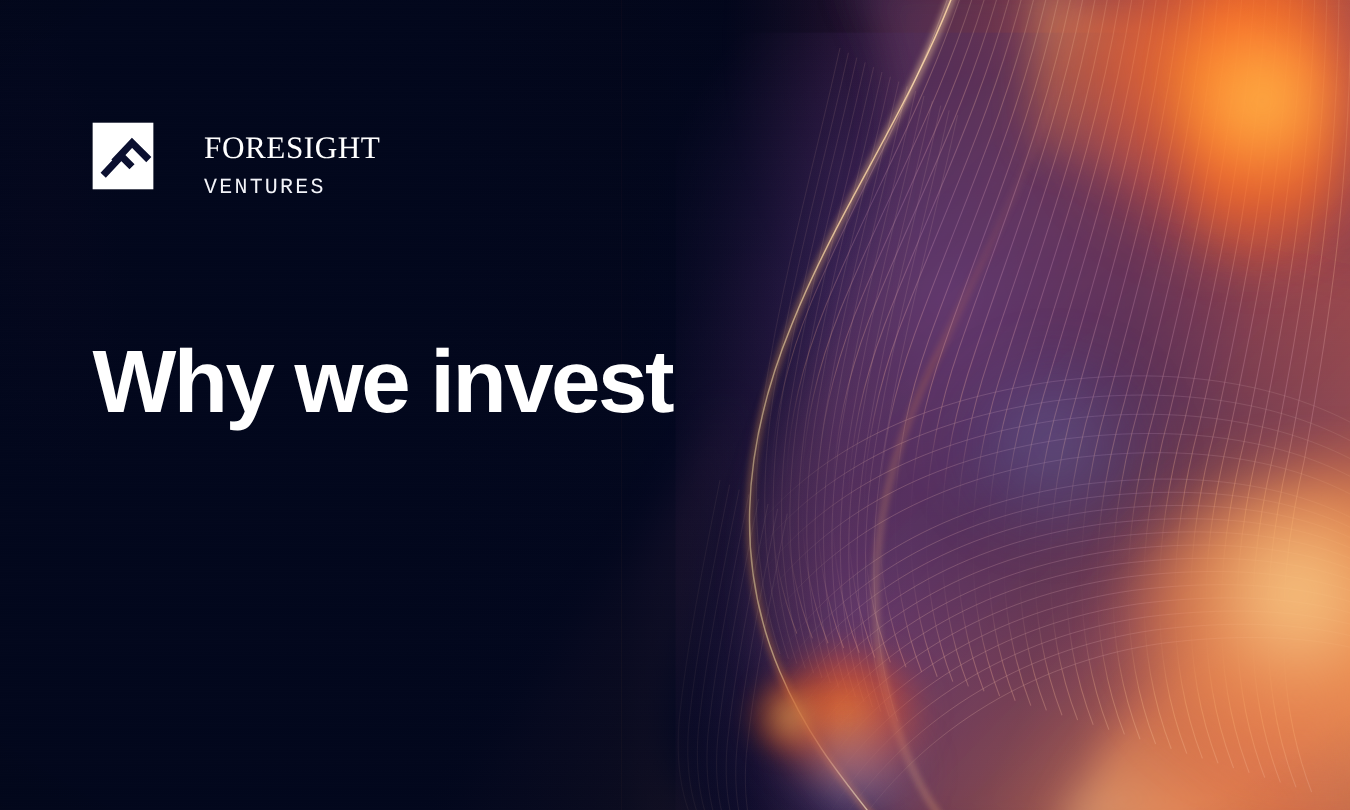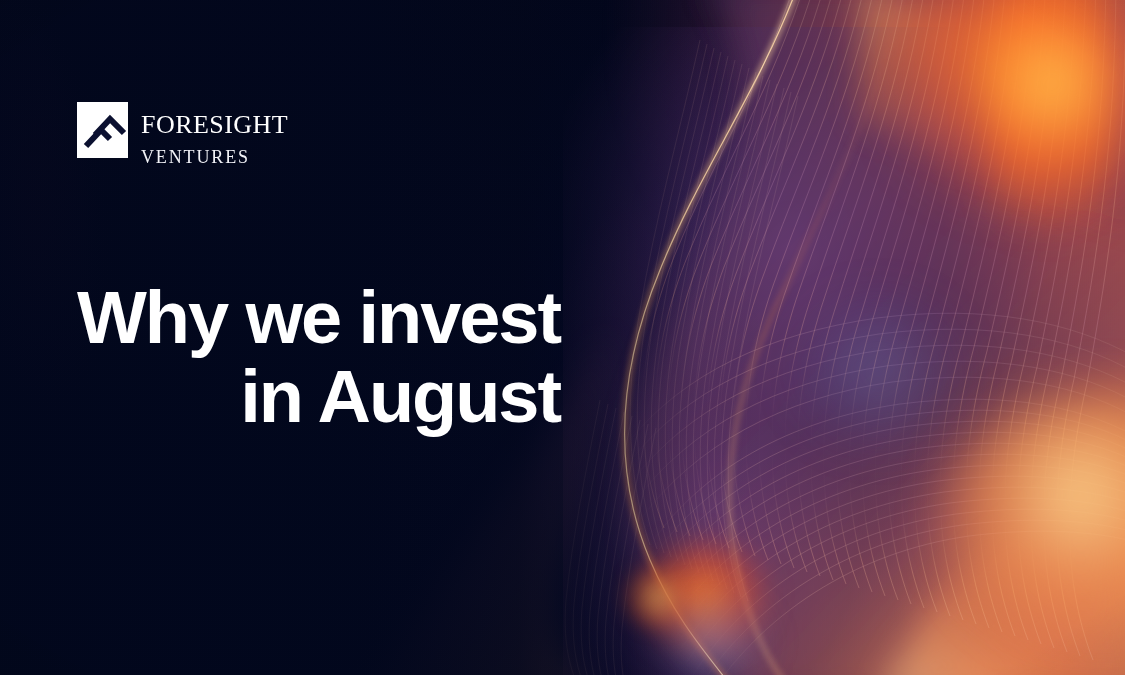--- a/index.html
+++ b/index.html
@@ -194,37 +194,38 @@
     width: 51px;
     height: 56px;
     flex: 0 0 auto;
     display: block;
   }
 
   .logo-words {
     display: flex;
     flex-direction: column;
     padding-top: 1px;
+    margin-left: 29px;
   }
 
   .logo-foresight {
     font-family: "Liberation Serif", "DejaVu Serif", serif;
     color: #ffffff;
     font-size: 37px;
     line-height: 0.98;
     letter-spacing: 0.012em;
     font-variant: small-caps;
     text-transform: lowercase;
     font-weight: 400;
     white-space: nowrap;
   }
   .logo-foresight::first-letter { font-size: 1em; }
 
   .logo-ventures {
-    font-family: Liberation Serif, serif;
+    font-family: Liberation Mono, monospace;
     color: #f2f3f8;
     font-size: 25px;
     line-height: 1.08;
     letter-spacing: 0.075em;
     font-variant: small-caps;
     text-transform: lowercase;
     font-weight: 400;
     margin-top: 2px;
     white-space: nowrap;
   }
@@ -447,17 +448,16 @@
         <path d="M18 33 L33 17 L47 31" fill="none" stroke="#0b1030" stroke-width="6" stroke-linejoin="miter"></path>
       </svg>
       <div class="logo-words">
         <span class="logo-foresight">Foresight</span>
         <span class="logo-ventures">Ventures</span>
       </div>
     </div>
 
     <h1 class="headline">
       <span class="headline-line">Why we invest</span>
-      <span class="headline-line">in August</span>
     </h1>
 
   </div>
 </div>
 
 </body></html>

